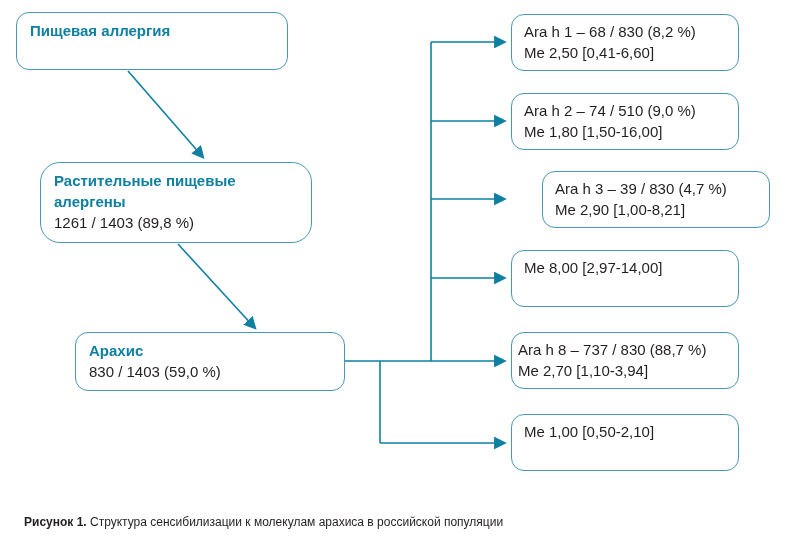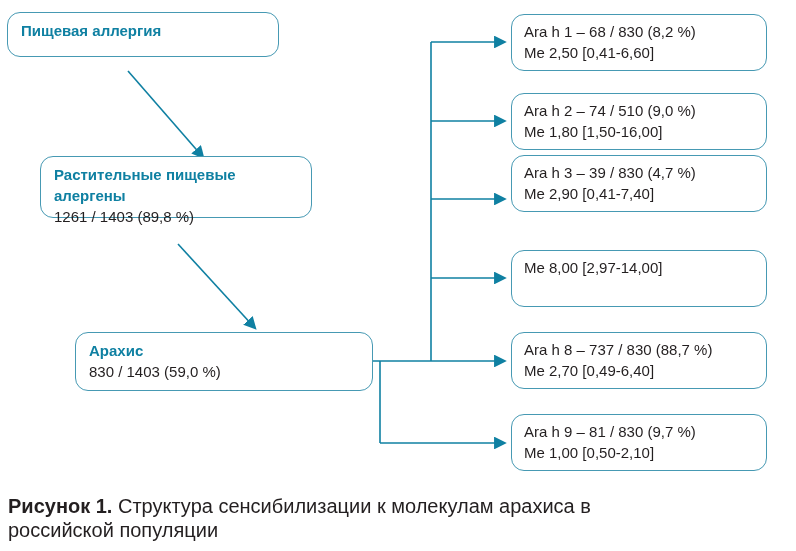--- a/index.html
+++ b/index.html
@@ -24,45 +24,45 @@
     background:var(--background);
     border:1.6px solid var(--node-border);
     border-radius:13px;
     padding:7px 13px 6px 13px;
     font-size:15px;
     line-height:21px;
     color:var(--text-dark);
   }
   .node-title{color:var(--accent);font-weight:bold;}
   .node-value{color:var(--text-dark);}
-  .node1{left:7px;top:12px;width:272px;height:45px;}
-  .node2{left:40px;top:156px;width:272px;height:62px;}
-  .node3{left:75px;top:332px;width:298px;height:59px;}
+  .node1{left:16px;top:12px;width:272px;height:58px;}
+  .node2{left:40px;top:162px;width:272px;height:81px;border-radius:20px;}
+  .node3{left:75px;top:332px;width:270px;height:59px;}
   .leaf{
     position:absolute;
-    left:511px;width:256px;height:57px;
+    left:511px;width:228px;height:57px;
     box-sizing:border-box;
     background:var(--background);
     border:1.6px solid var(--node-border);
     border-radius:13px;
     padding:6px 10px 6px 12px;
     font-size:15px;line-height:21px;
     color:var(--text-dark);
   }
   .leaf1{top:14px;}
   .leaf2{top:93px;}
-  .leaf3{top:155px;}
+  .leaf3{top:171px;margin-left:31px;}
   .leaf4{top:250px;}
-  .leaf5{top:332px;}
+  .leaf5{top:332px;padding-left:6px;}
   .leaf6{top:414px;}
   .caption{
     position:absolute;
     left:8px;top:494px;width:640px;
-    margin:0;
-    font-size:20px;line-height:24px;
+    margin:16px;
+    font-size:12px;line-height:24px;
     color:var(--text-dark);
   }
   .caption b{font-weight:bold;}
 </style>
 </head>
 <body>
 
 <div class="canvas">
 
   <svg class="connectors" width="796" height="551" viewBox="0 0 796 551" xmlns="http://www.w3.org/2000/svg">
@@ -106,29 +106,28 @@
   <div class="leaf leaf1">
     <div>Ara h 1 – 68 / 830 (8,2 %)</div>
     <div>Me 2,50 [0,41-6,60]</div>
   </div>
   <div class="leaf leaf2">
     <div>Ara h 2 – 74 / 510 (9,0 %)</div>
     <div>Me 1,80 [1,50-16,00]</div>
   </div>
   <div class="leaf leaf3">
     <div>Ara h 3 – 39 / 830 (4,7 %)</div>
-    <div>Me 2,90 [0,41-7,40]</div>
+    <div>Me 2,90 [1,00-8,21]</div>
   </div>
   <div class="leaf leaf4">
     <div>Me 8,00 [2,97-14,00]</div>
   </div>
   <div class="leaf leaf5">
     <div>Ara h 8 – 737 / 830 (88,7 %)</div>
-    <div>Me 2,70 [0,49-6,40]</div>
+    <div>Me 2,70 [1,10-3,94]</div>
   </div>
   <div class="leaf leaf6">
-    <div>Ara h 9 – 81 / 830 (9,7 %)</div>
     <div>Me 1,00 [0,50-2,10]</div>
   </div>
 
   <p class="caption"><b>Рисунок 1.</b> <span>Структура сенсибилизации к молекулам арахиса в российской популяции</span></p>
 
 </div>
 
 </body></html>

